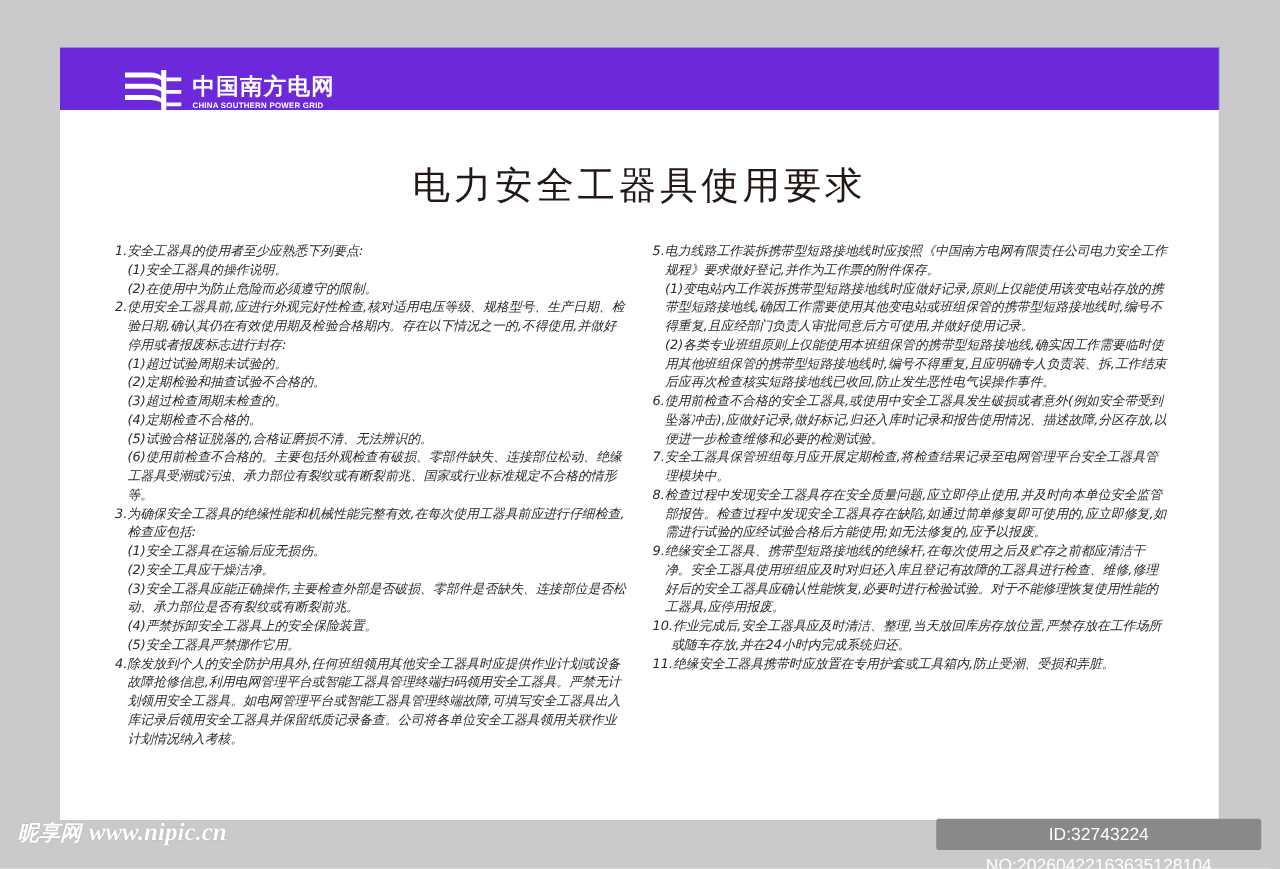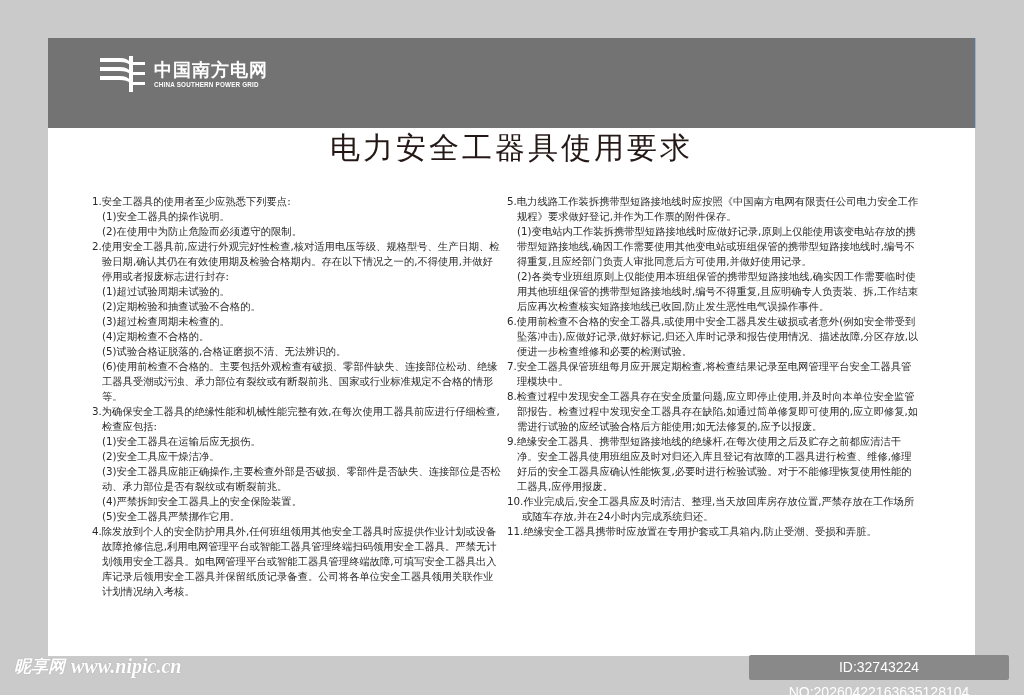--- a/index.html
+++ b/index.html
@@ -7,43 +7,43 @@
     width: 1024px; height: 695px; overflow: hidden;
     background: #cacaca;
     font-family: "DejaVu Sans", "Liberation Sans", sans-serif;
     position: relative;
   }
   .board {
     position: absolute; left: 48px; top: 38px; width: 927px; height: 618px;
     background: #ffffff;
   }
   .header {
-    position: absolute; left: 0; top: 0; width: 927px; height: 90px;
-    background: #737373;
+    position: absolute; left: 0; top: 0; width: 927px; height: 50px;
+    background: #6d28d9;
     border-right: 1px solid #8fb0d8;
   }
   .logo {
     position: absolute; left: 52px; top: 16px; height: 40px;
     display: flex; align-items: center;
   }
   .logo-mark { width: 46px; height: 36px; margin-right: 8px; }
   .logo-text { display: flex; flex-direction: column; color: #fff; }
   .logo-cn { font-size: 18px; font-weight: bold; letter-spacing: 1px; line-height: 21px; }
   .logo-en { font-size: 6.3px; font-weight: bold; letter-spacing: 0.2px; line-height: 9px;
     font-family: "Liberation Sans", sans-serif; }
   .title {
     position: absolute; left: 0; width: 927px; top: 90px; text-align: center;
     font-size: 30px; font-weight: normal; color: #231815; letter-spacing: 3px;
   }
   .col {
     position: absolute; top: 156px; width: 410px;
-    font-size: 10.3px; line-height: 15px; color: #2a2a2a;
+    font-size: 10.3px; line-height: 15px; color: #2a2a2a; font-style: italic;
   }
   .col.left { left: 44px; }
-  .col.right { left: 459px; width: 412px; }
+  .col.right { left: 474px; width: 412px; }
   .item { margin: 0; }
   .head-line { text-indent: -10px; padding-left: 10px; }
   .head-line.wide { text-indent: -15px; padding-left: 15px; }
   .sub { padding-left: 10px; }
   .wm-left {
     position: absolute; left: 14px; top: 655px; color: #fff;
     font-size: 17px; font-weight: bold; font-style: italic; display: flex; align-items: flex-start;
     text-shadow: 0 0 1px #999;
   }
   .wm-left .site { font-size: 20px; margin-left: 6px; font-family: Liberation Serif, serif; }

